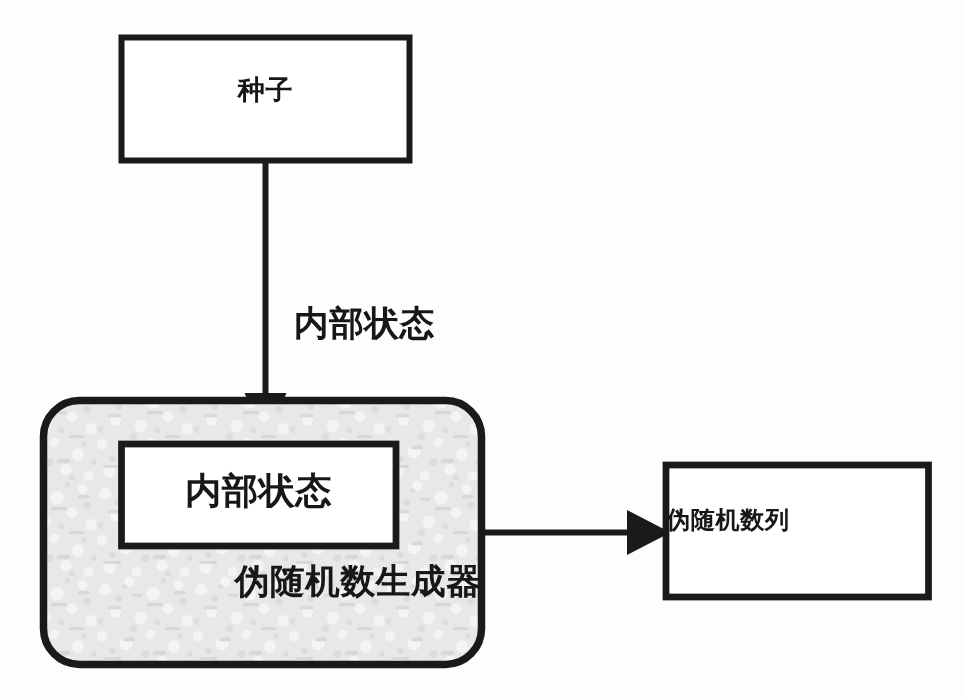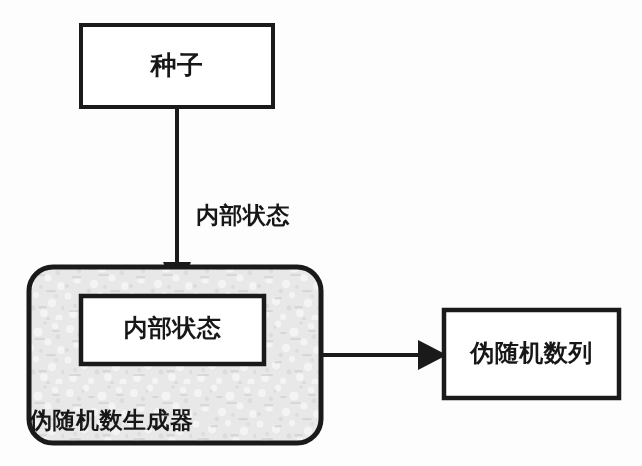--- a/index.html
+++ b/index.html
@@ -31,49 +31,49 @@
     letter-spacing: 0.5px;
     white-space: pre;
     line-height: 1.22;
     font-family: "Liberation Sans", "DejaVu Sans", sans-serif;
   }
   #seed-label {
     left: 81px;
     top: 50px;
     width: 192px;
     text-align: center;
-    font-size: 26px;
+    font-size: 18px;
   }
   #edge-label {
     left: 196px;
     top: 145px;
     font-size: 23px;
     text-align: left;
   }
   #edge-label span { display: block; }
   #state-label {
     left: 81px;
     top: 313px;
     width: 183px;
     text-align: center;
     font-size: 24px;
   }
   #prng-label {
     left: 29px;
-    top: 406px;
+    top: 373px;
     width: 292px;
-    text-align: left;
+    text-align: right;
     font-size: 23px;
   }
   #output-label {
     left: 444px;
     top: 338px;
     width: 175px;
-    text-align: center;
-    font-size: 24px;
+    text-align: left;
+    font-size: 16px;
   }
 </style>
 </head>
 <body>
 
 <div id="canvas">
 
   <svg class="diagram" viewBox="0 0 642 466">
     <defs>
       <pattern id="grainTexture" width="64" height="64" patternUnits="userSpaceOnUse">

